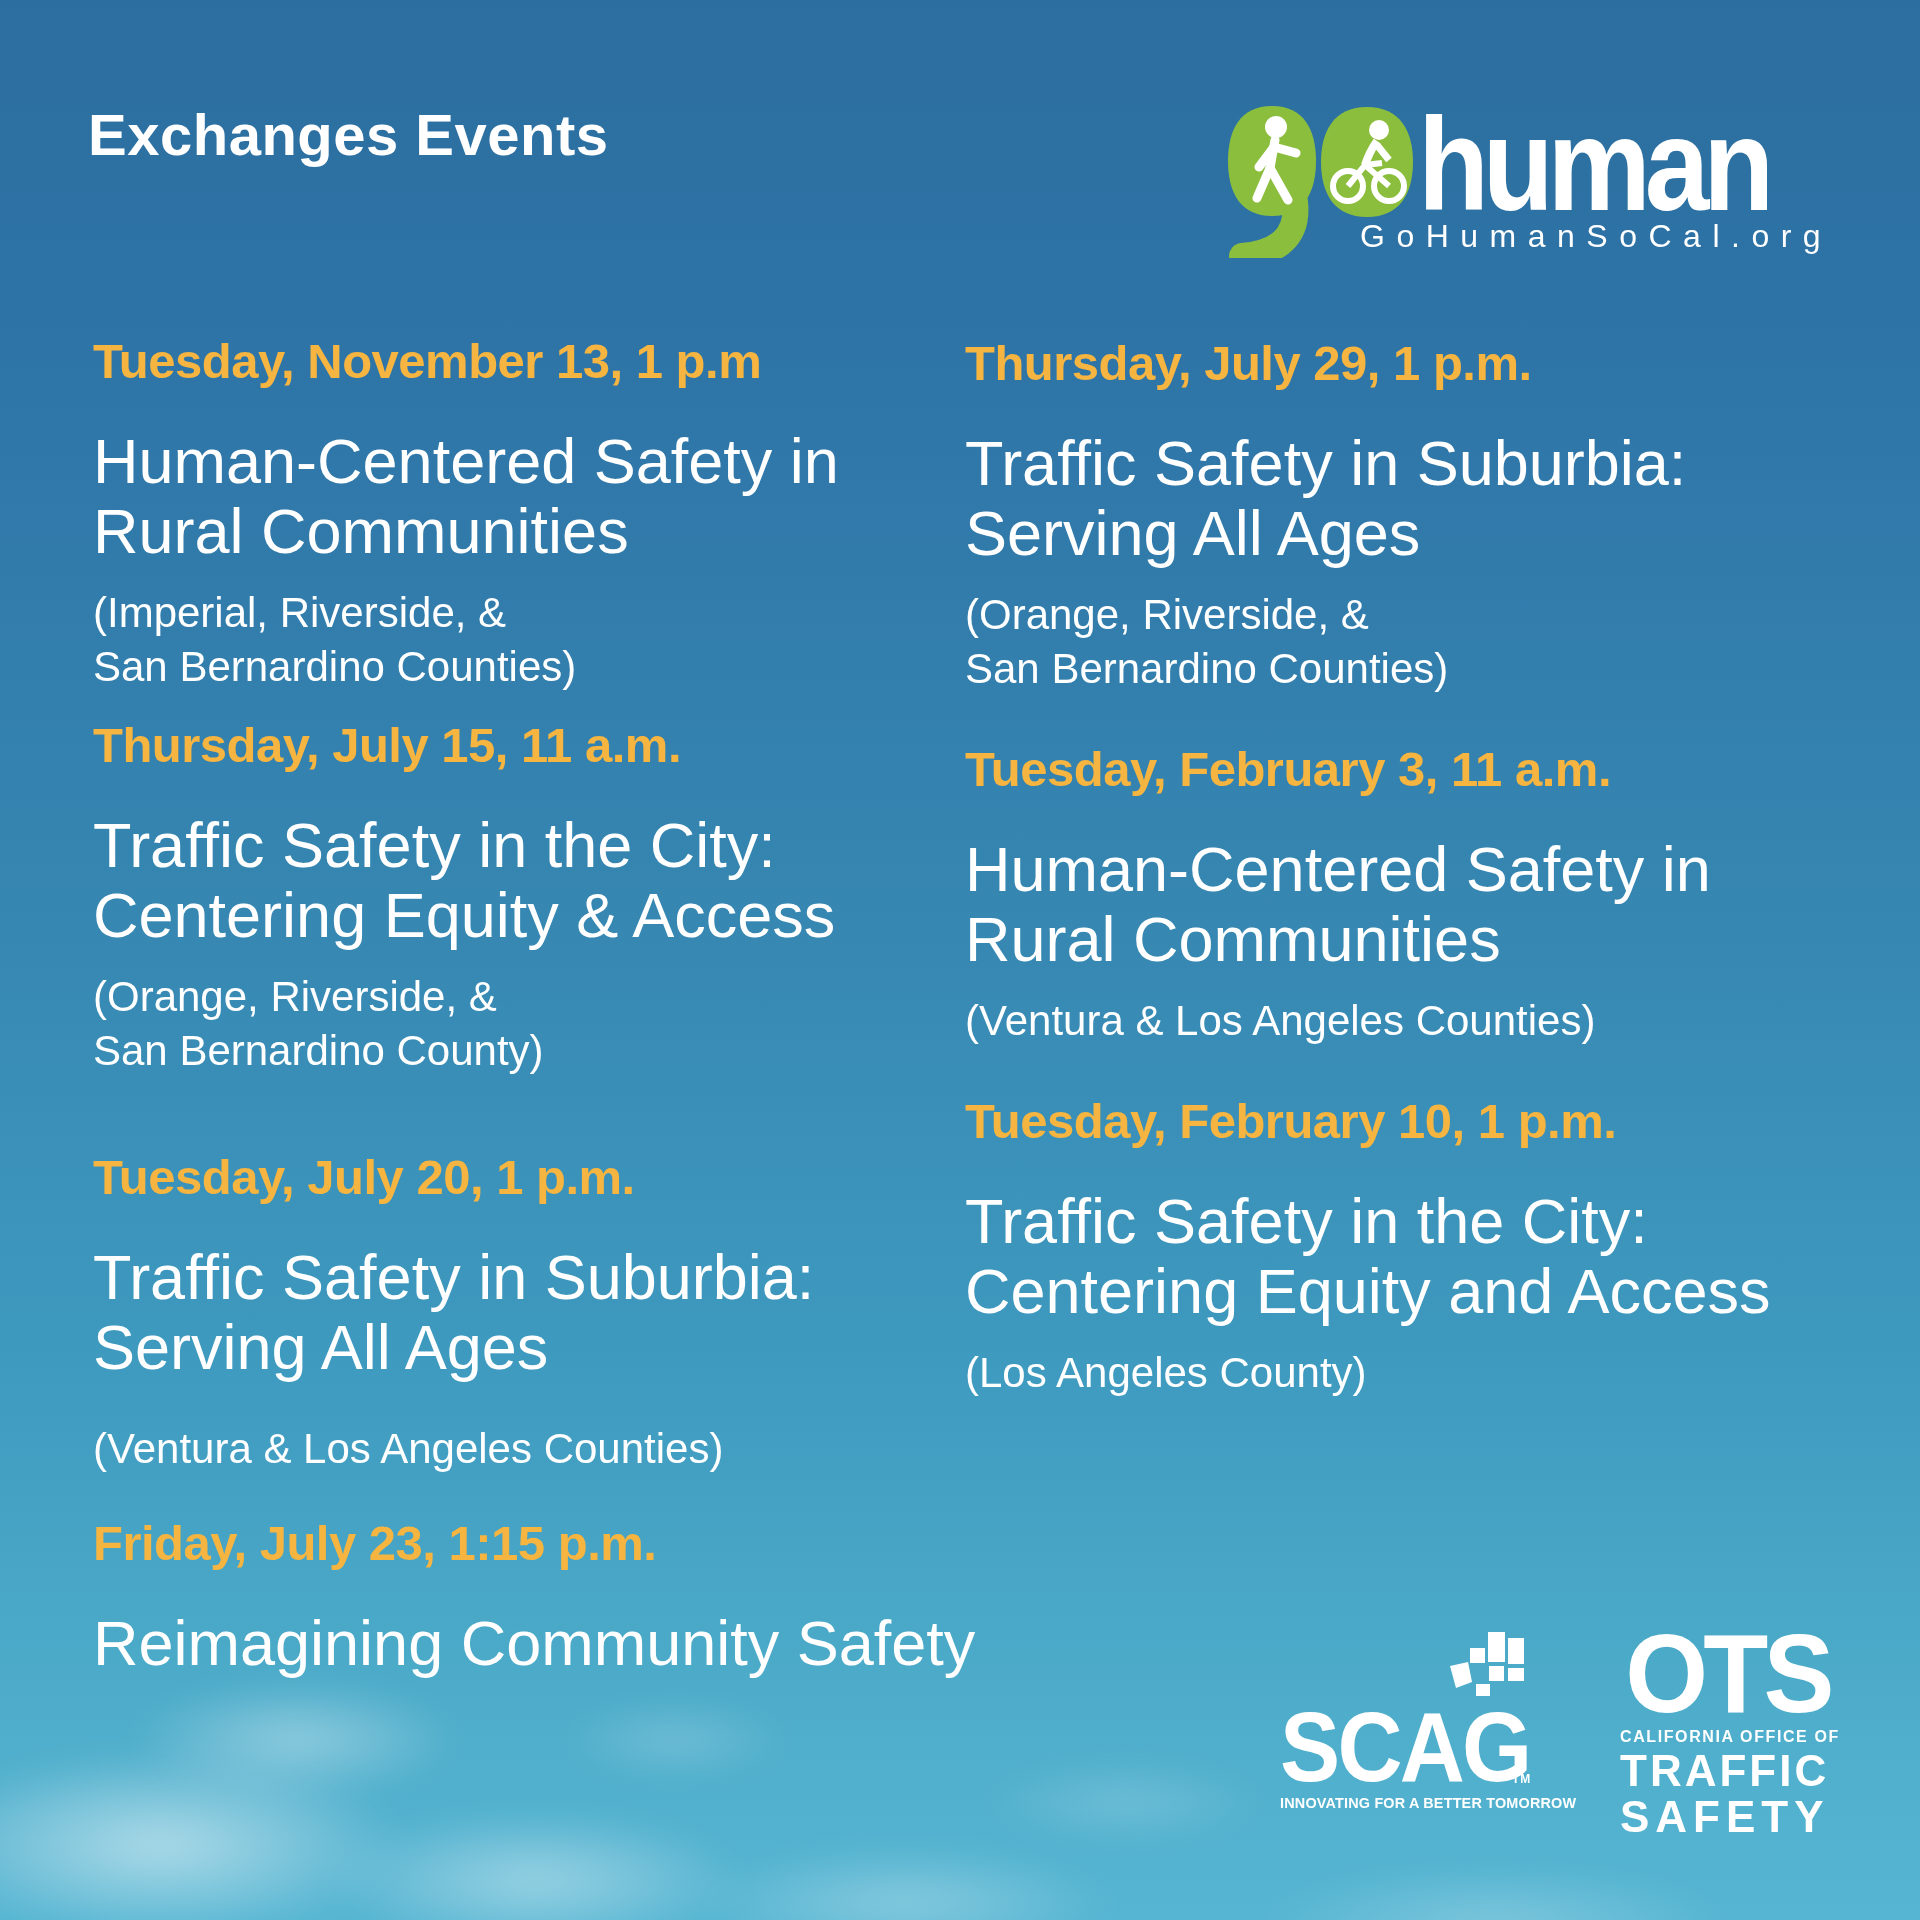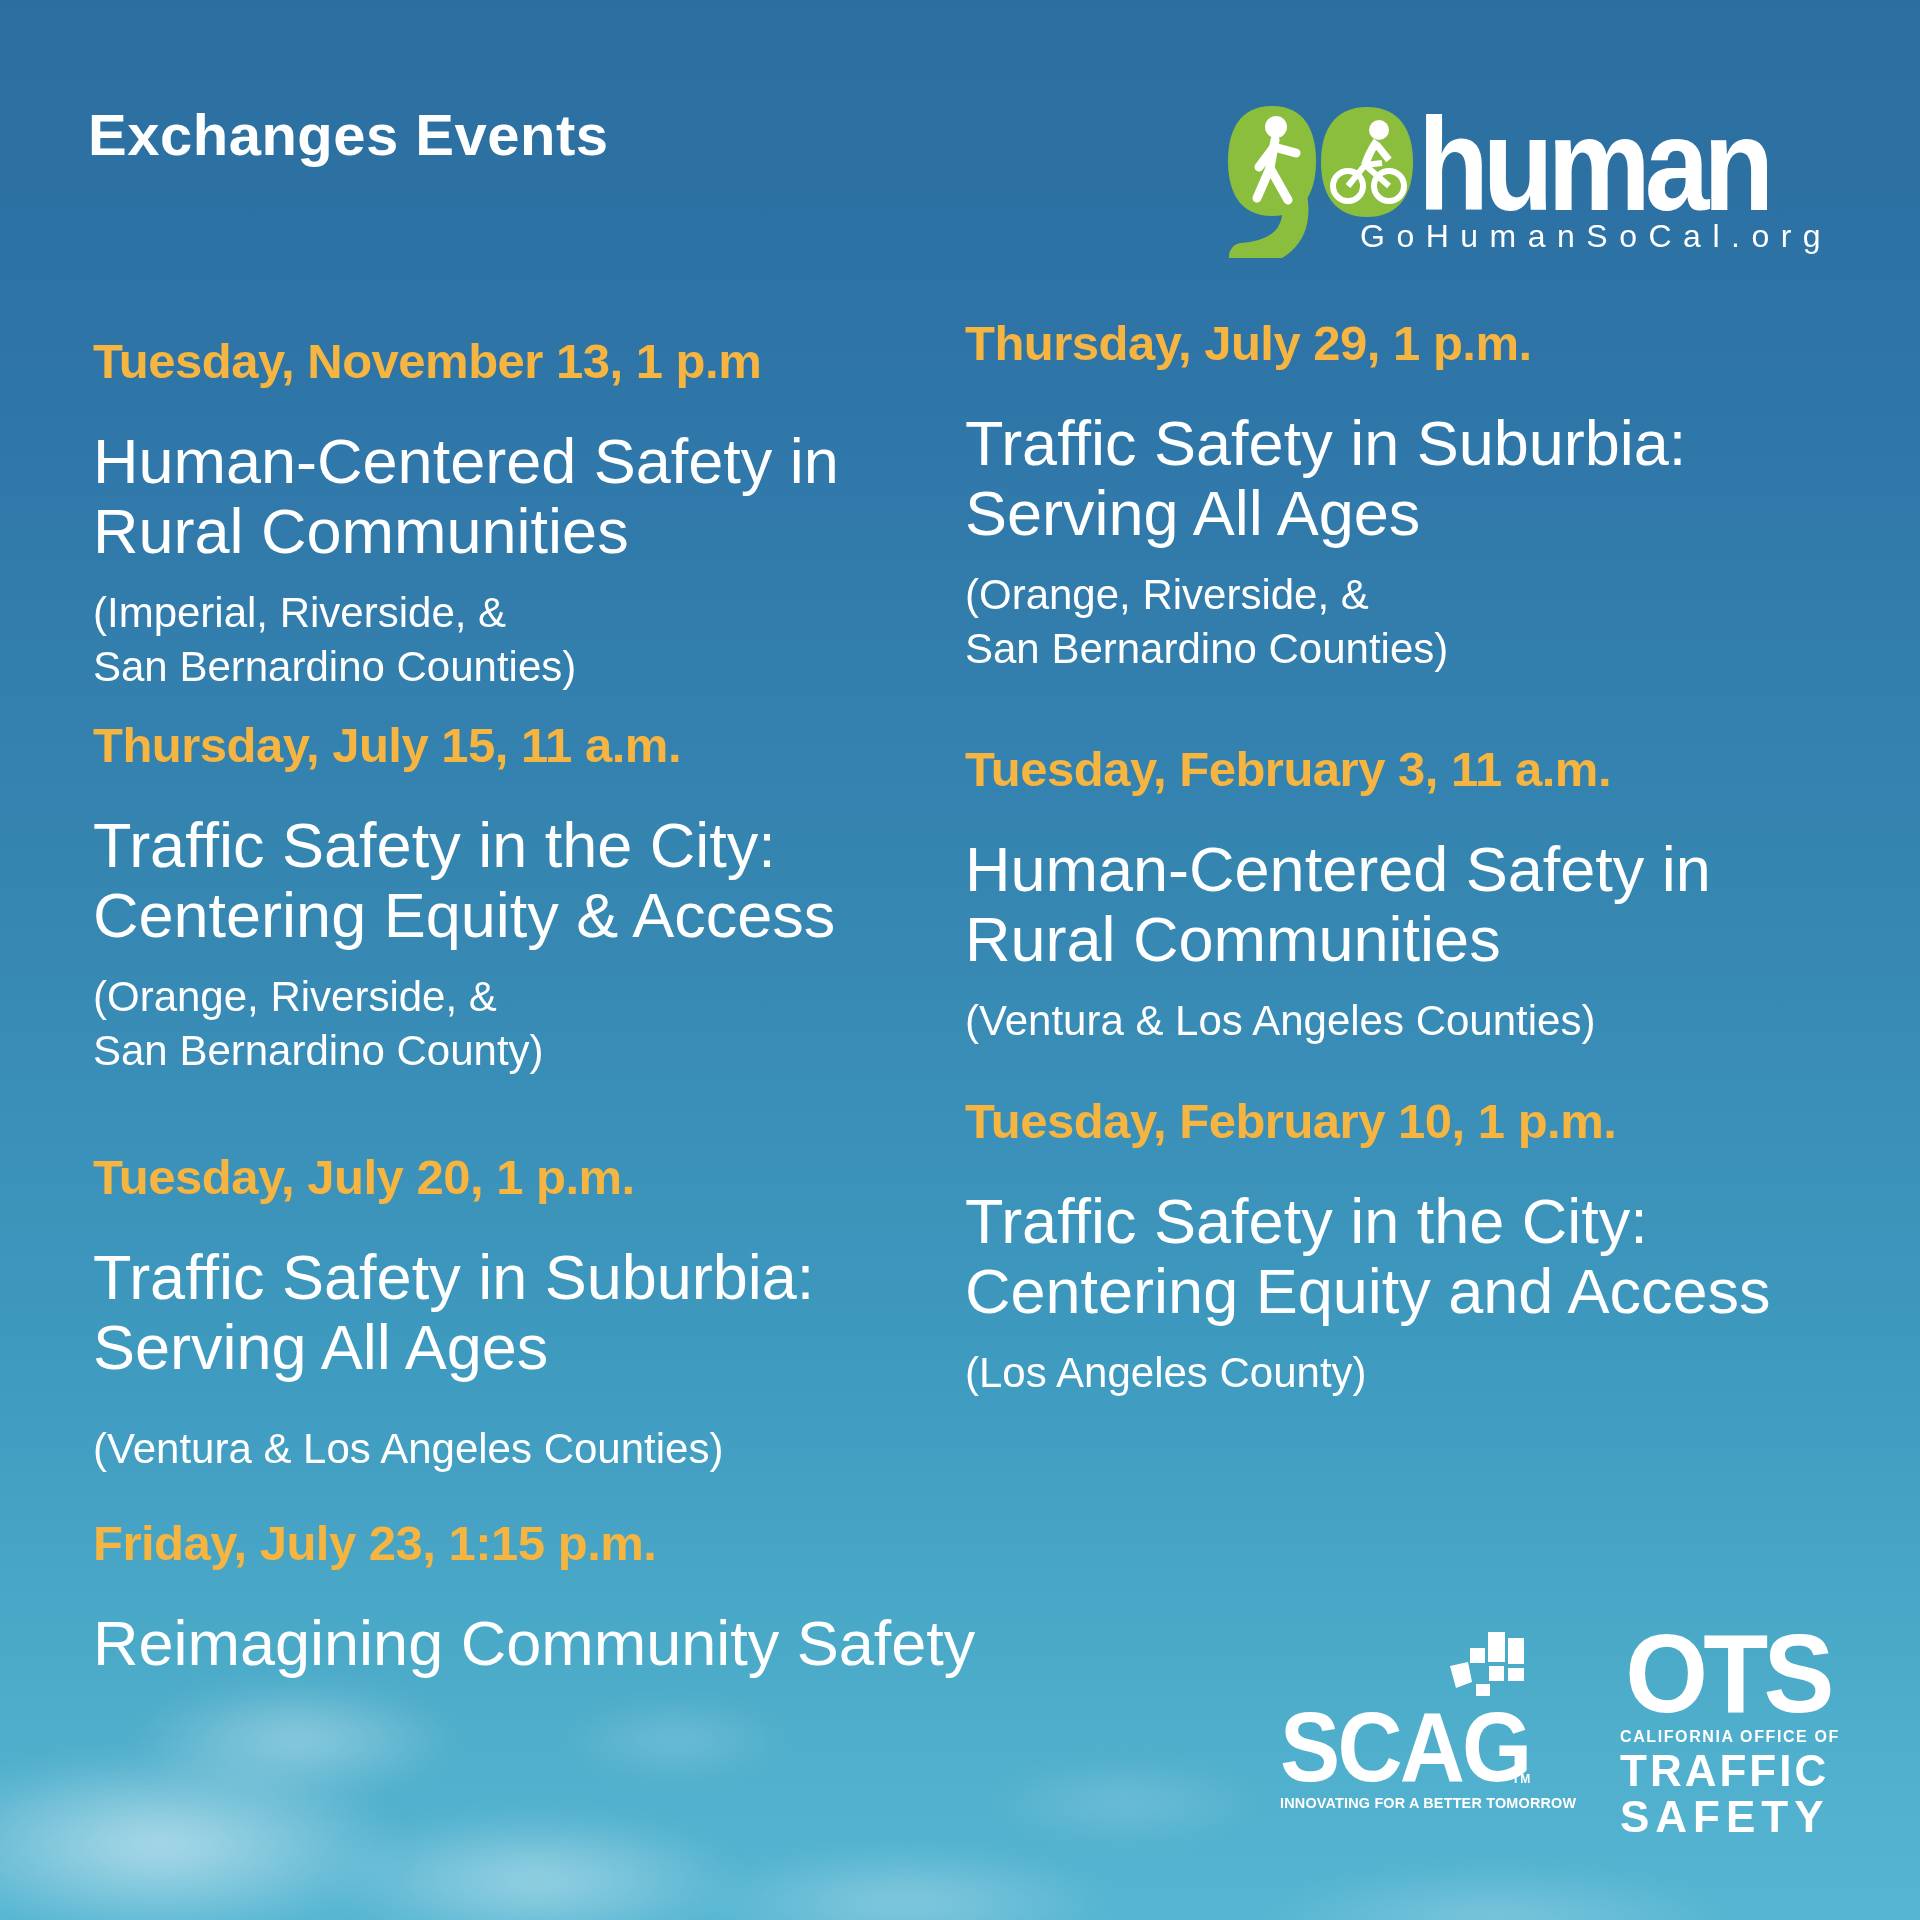--- a/index.html
+++ b/index.html
@@ -146,21 +146,21 @@
     <div class="eloc mt-lg">
       <span class="eloc-line">(Ventura &amp; Los Angeles Counties)</span>
     </div>
   </div>
 
   <div class="event left" style="top:1518px">
     <div class="edate">Friday, July 23, 1:15 p.m.</div>
     <div class="etitle">Reimagining Community Safety</div>
   </div>
 
-  <div class="event right" style="top:318px">
+  <div class="event right" style="top:338px">
     <div class="edate">Thursday, July 29, 1 p.m.</div>
     <div class="etitle">Traffic Safety in Suburbia:</div>
     <div class="etitle">Serving All Ages</div>
     <div class="eloc">
       <span class="eloc-line">(Orange, Riverside, &amp;</span>
       <span class="eloc-line">San Bernardino Counties)</span>
     </div>
   </div>
 
   <div class="event right" style="top:744px">

